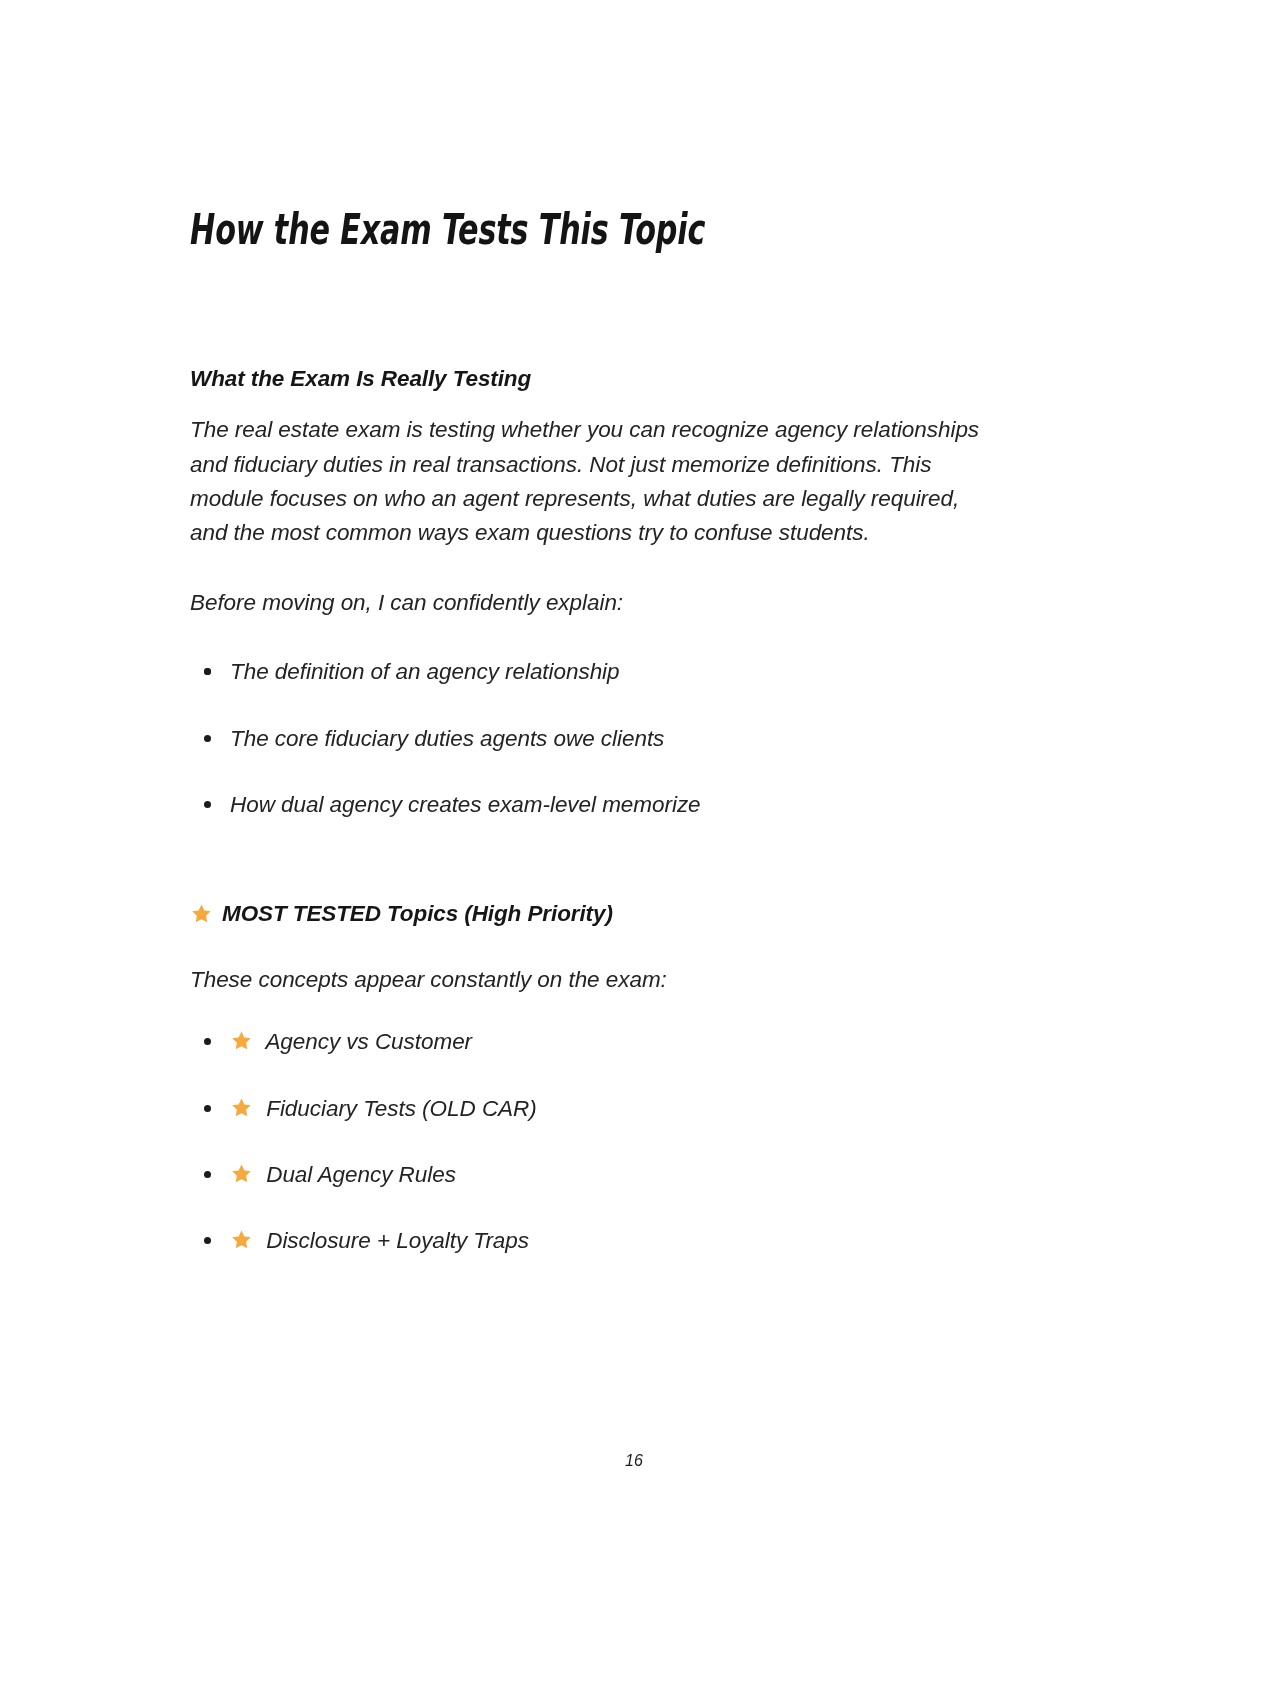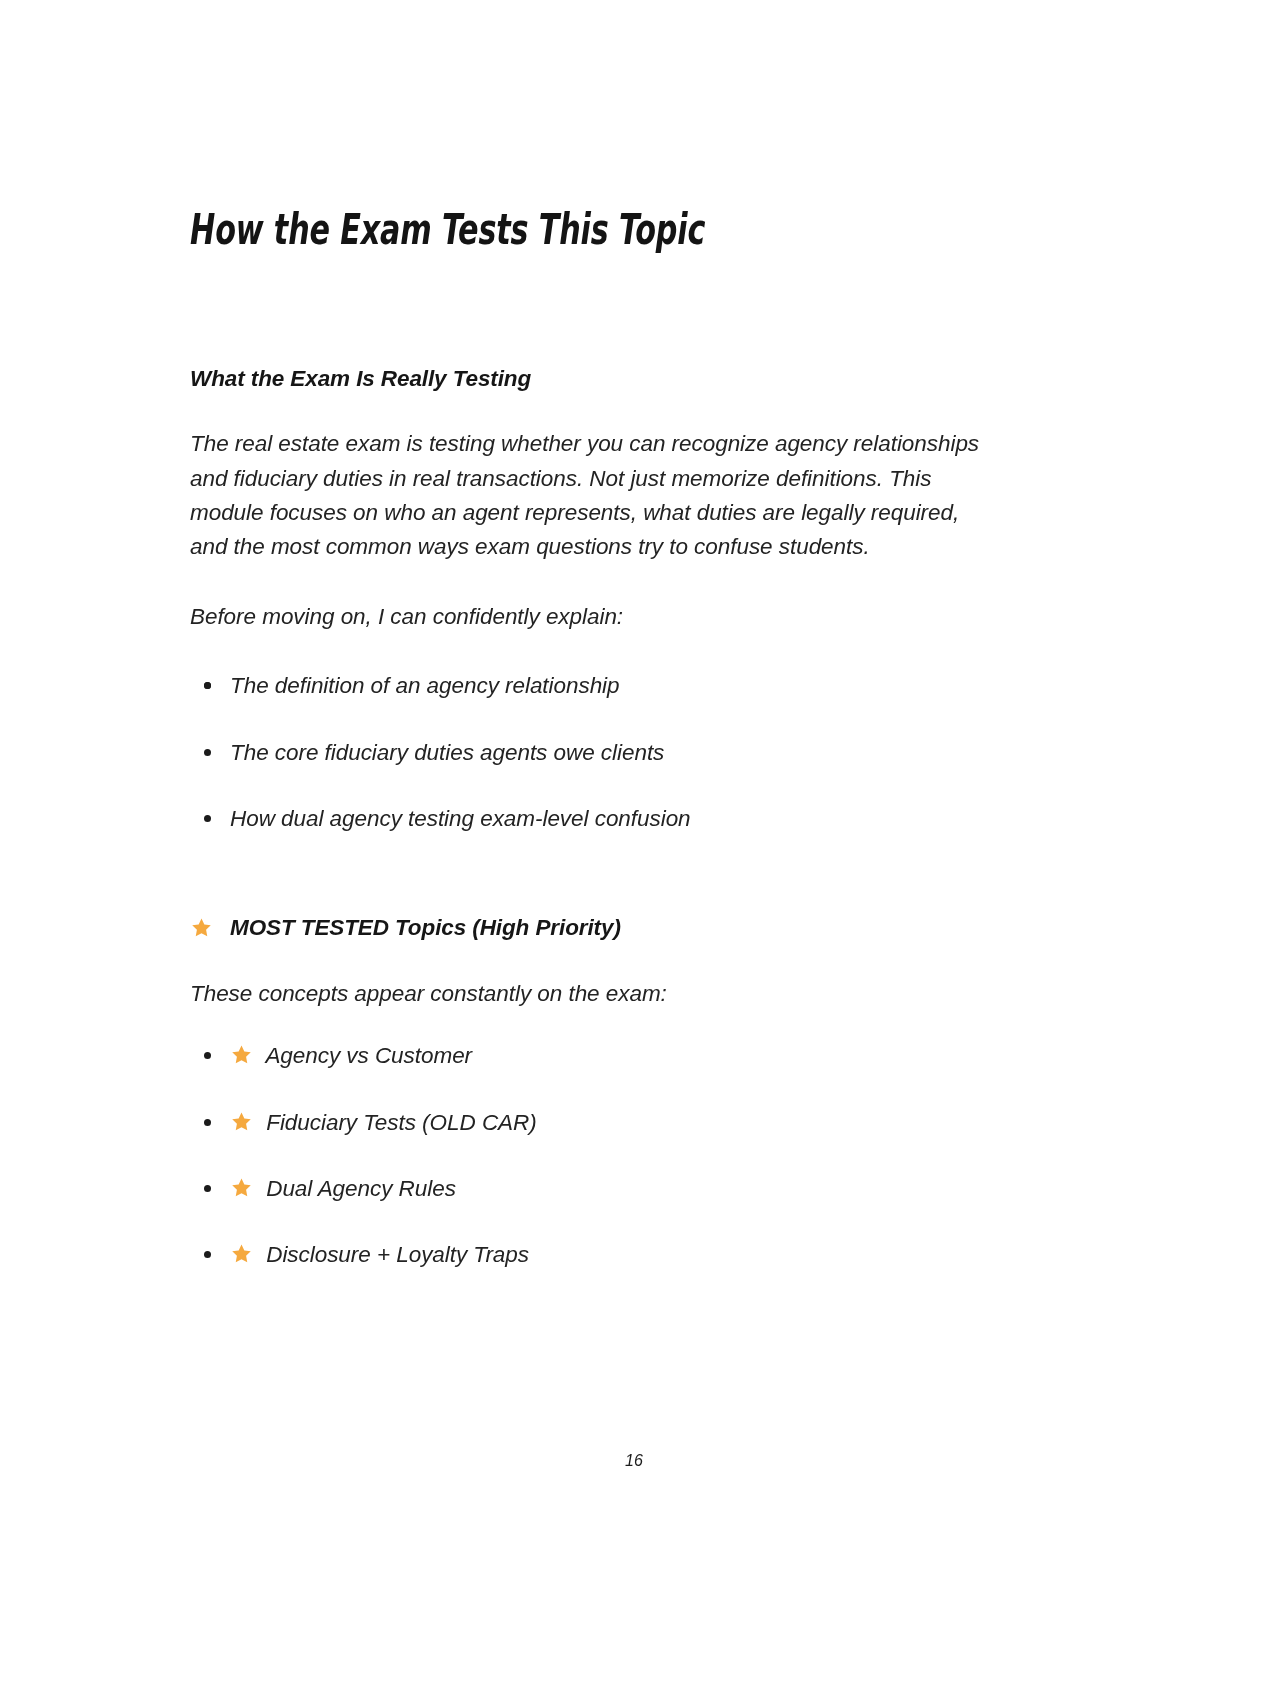--- a/index.html
+++ b/index.html
@@ -58,38 +58,38 @@
     letter-spacing: -0.1px;
   }
 
   .heading-1 { margin-top: 112px; }
   .heading-2 { margin-top: 73px; }
 
   .heading-star {
     margin-top: 80px;
     display: flex;
     align-items: center;
-    gap: 8px;
+    gap: 0;
   }
   .heading-star .star-glyph {
     margin-right: 9px;
     display: inline-block;
   }
 
   .body-text {
     font-family: "Liberation Sans", "DejaVu Sans", sans-serif;
     font-weight: 400;
     font-size: 22.5px;
     line-height: 1.52;
     color: #232323;
     margin: 0;
     letter-spacing: -0.05px;
   }
 
-  .para-intro { margin-top: 34px; width: 790px; }
+  .para-intro { margin-top: 20px; width: 790px; }
   .para-before { margin-top: 36px; }
   .para-these  { margin-top: 35px; }
 
   ul.bullets {
     list-style: none;
     margin: 0;
     padding: 0;
   }
   ul.bullets.list-concepts { margin-top: 30px; }
   ul.bullets.list-topics   { margin-top: 30px; }
@@ -160,21 +160,21 @@
       <li>
         <span class="dot"></span>
         <span class="bullet-text">The definition of an agency relationship</span>
       </li>
       <li>
         <span class="dot"></span>
         <span class="bullet-text">The core fiduciary duties agents owe clients</span>
       </li>
       <li>
         <span class="dot"></span>
-        <span class="bullet-text">How dual agency testing exam-level confusion</span>
+        <span class="bullet-text">How dual agency creates exam-level memorize</span>
       </li>
     </ul>
 
     <h2 class="section-heading heading-star">
       <span class="star-glyph">
         <svg viewBox="0 0 24 24" aria-hidden="true">
           <path d="M12 1.6l3.1 6.55 7.0 .95-5.1 4.92 1.27 7.08L12 17.73l-6.27 3.37L7 14.02 1.9 9.1l7.0-.95z" fill="#F5A93F"></path>
         </svg>
       </span>
       <span>MOST TESTED Topics (High Priority)</span>

